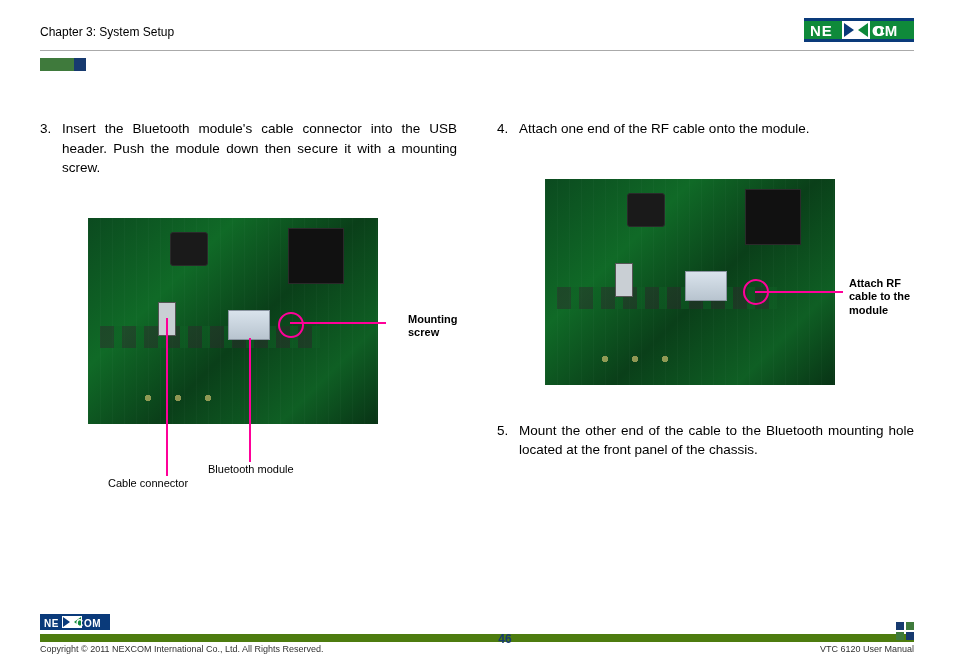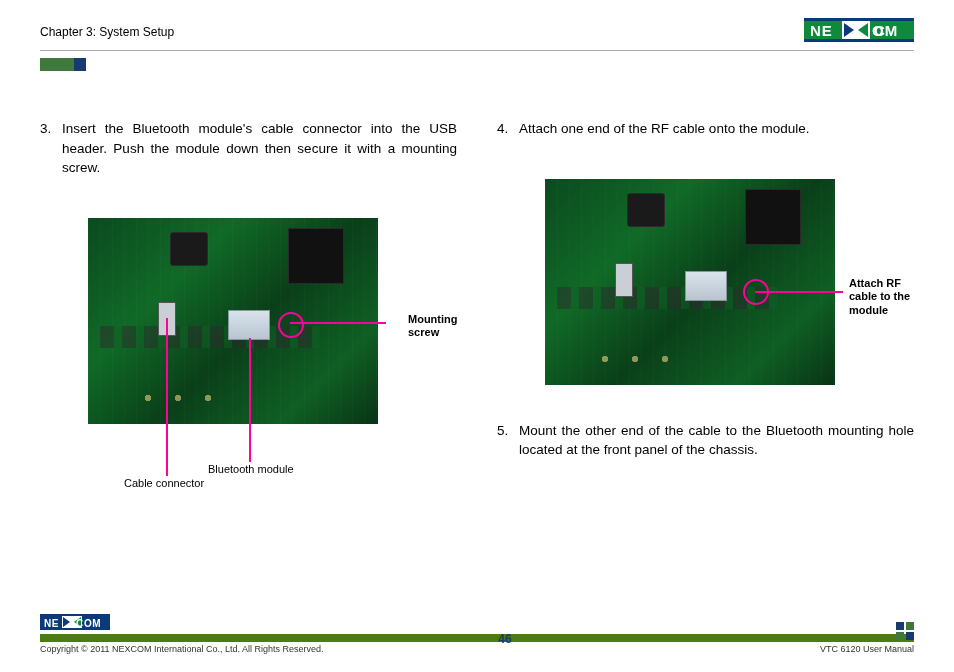--- a/index.html
+++ b/index.html
@@ -154,21 +154,21 @@
         <div class="screw-area"></div>
       </div>
 
       <div class="leader h" style="top:104px; left:250px; width:96px;"></div>
       <div class="callout" style="top:95px; left:368px; width:70px;">Mounting screw</div>
 
       <div class="leader v" style="top:120px; left:209px; height:124px;"></div>
       <div class="label-bt" style="top:245px; left:168px;">Bluetooth module</div>
 
       <div class="leader v" style="top:100px; left:126px; height:158px;"></div>
-      <div class="callout normal" style="top:259px; left:84px;">Cable connector</div>
+      <div class="callout normal" style="top:259px; left:68px;">Cable connector</div>
     </div>
   </div>
 
   <div class="col">
     <div class="step">
       <div class="num">4.</div>
       <div class="txt">Attach one end of the RF cable onto the module.</div>
     </div>
 
     <div class="figure-wrap right">

